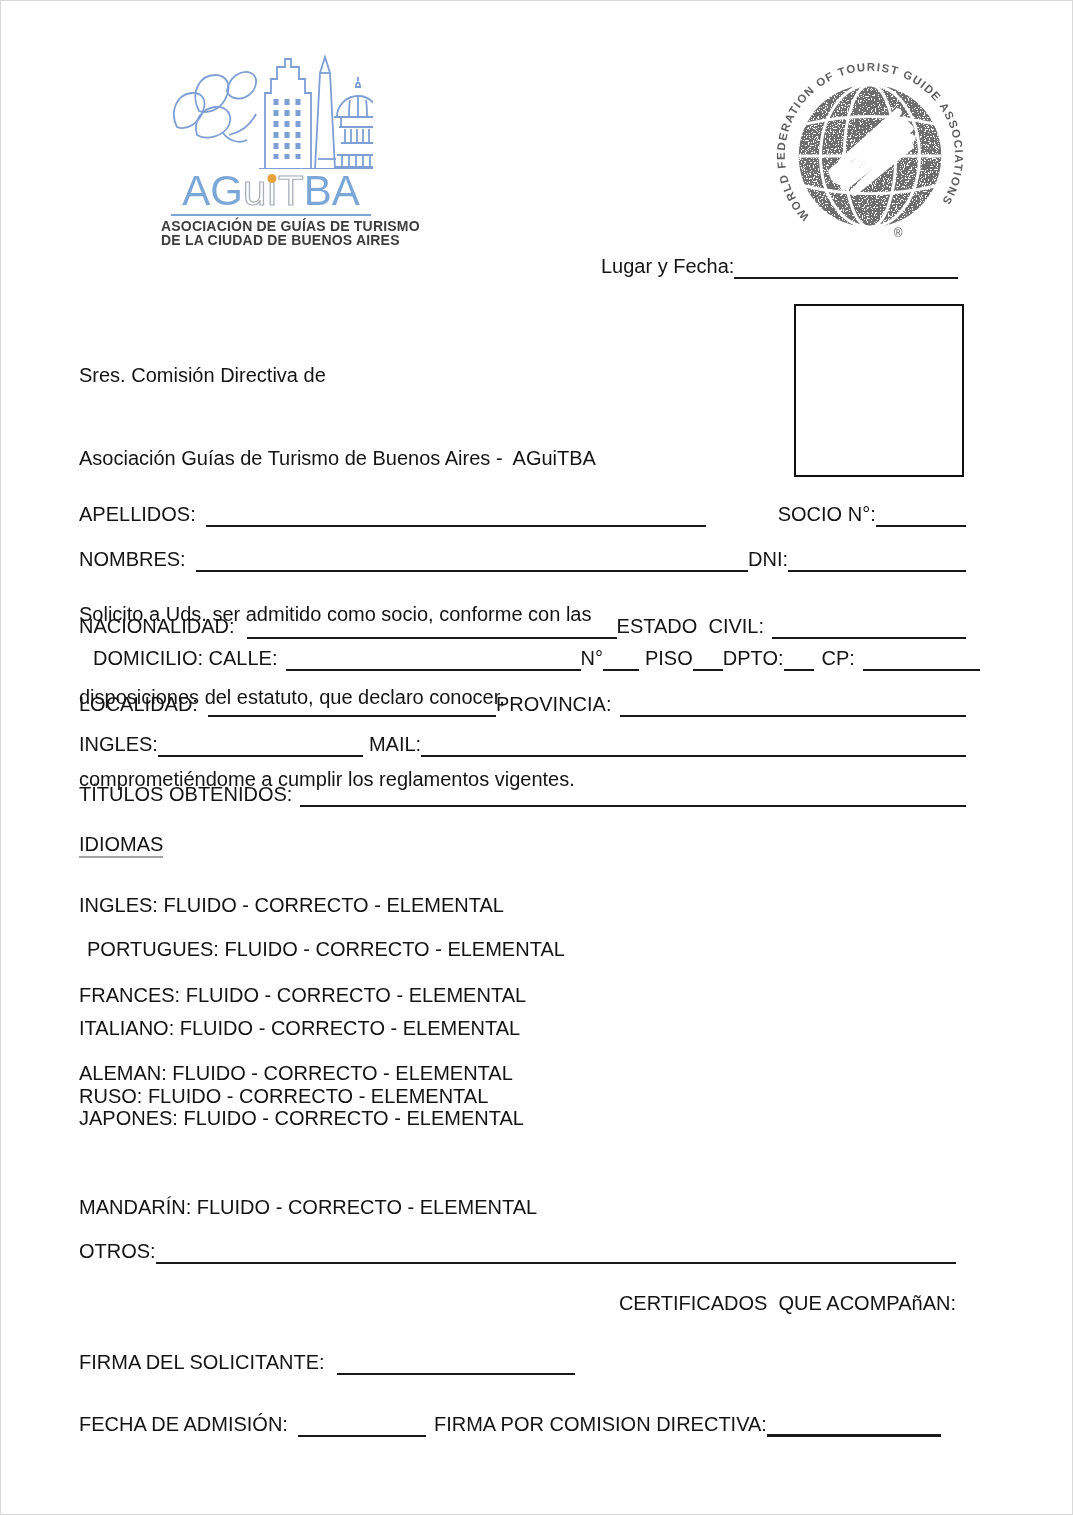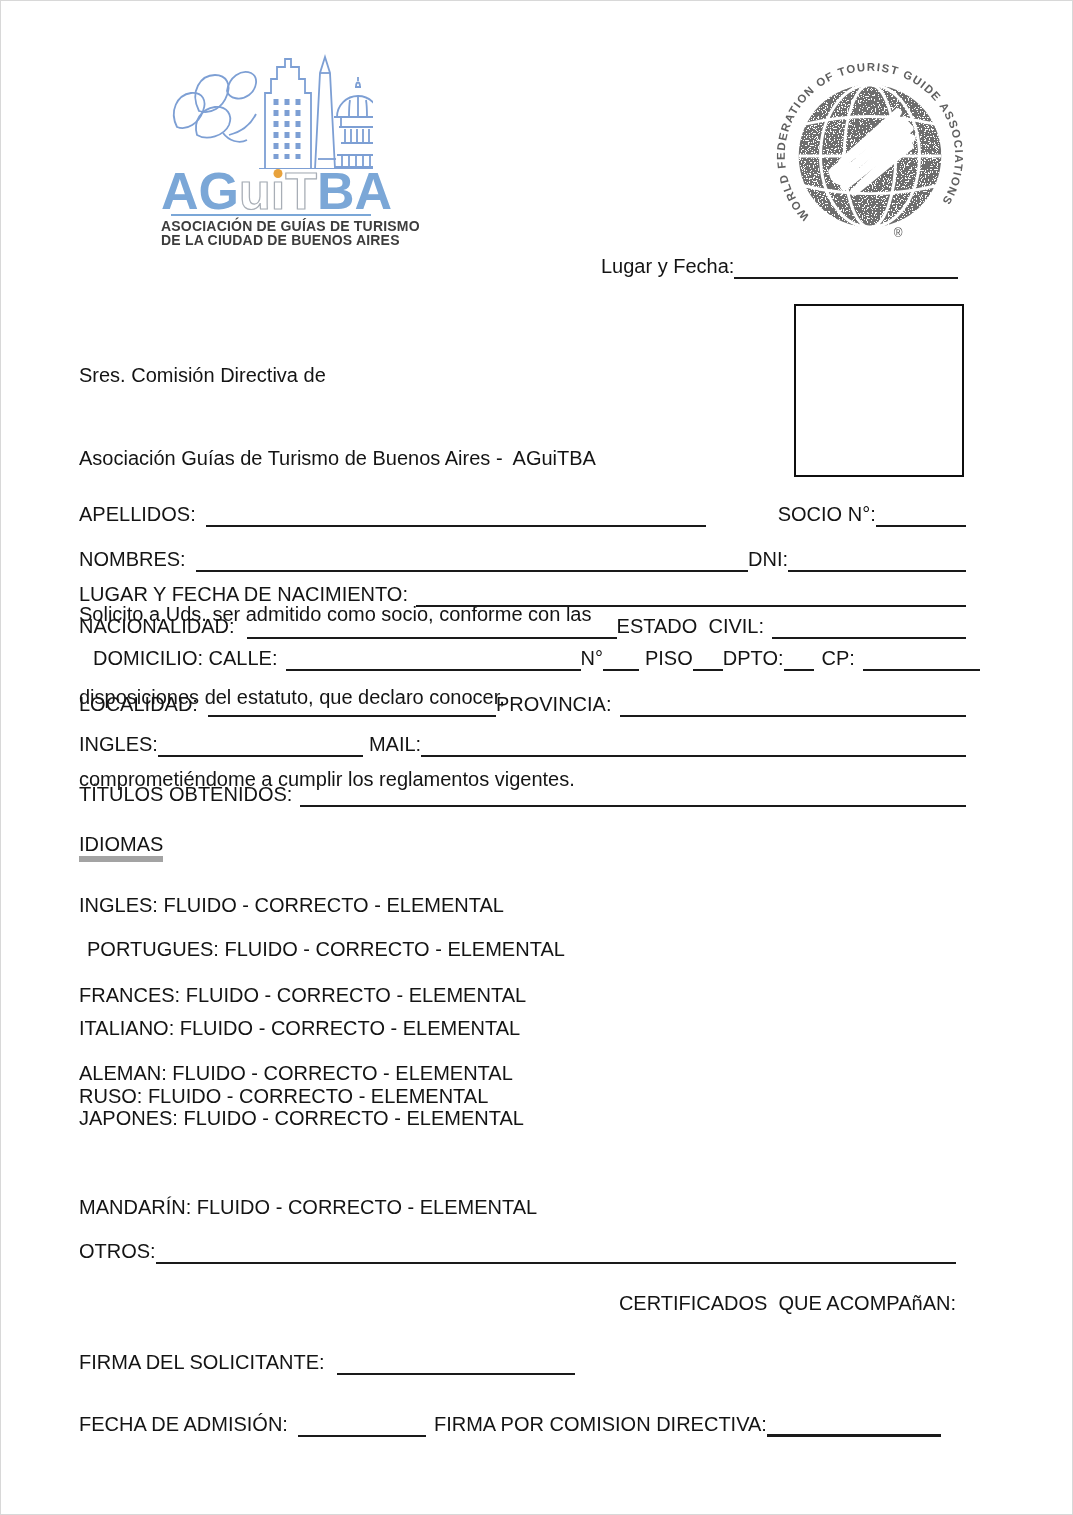--- a/index.html
+++ b/index.html
@@ -4,21 +4,21 @@
 <style>
   html,body{margin:0;padding:0;background:#ffffff;}
   .page{
     position:relative; width:1073px; height:1515px; background:#fff;
     border:1px solid #d8d8d8; box-sizing:border-box;
     font-family:"Liberation Sans", sans-serif; color:#141414; overflow:hidden;
   }
   
   .logo{position:absolute; left:160px; top:30px; width:220px; text-align:center;}
   .logo svg{display:block; margin:0 auto;}
-  .brand{font-weight:bold; font-size:52px; line-height:44px; letter-spacing:0px; white-space:pre;}
+  .brand{font-weight:normal; font-size:42px; line-height:44px; letter-spacing:0px; white-space:pre;}
   .brand .solid{color:#7ba7d7;}
   .brand .outline{color:#ffffff; -webkit-text-stroke:1.2px #a8aeb6; text-shadow:0 0 1px #a8aeb6;}
   .brand .ichar{position:relative; color:#ffffff; -webkit-text-stroke:1.2px #a8aeb6; text-shadow:0 0 1px #a8aeb6;}
   .brand .idot{position:absolute; left:50%; transform:translateX(-50%); top:7px; width:9px; height:9px;
     border-radius:50%; background:#e8a23c; -webkit-text-stroke:0;}
   .logo-rule{height:2px; background:#7ba7d7; margin:1px 10px 3px 10px;}
   .logo-sub{font-size:14px; font-weight:bold; color:#3d3d3d; line-height:14px; letter-spacing:0.2px; white-space:pre;}
   
   .seal{position:absolute; left:770px; top:55px; width:198px; height:200px;}
   
@@ -31,21 +31,21 @@
   .row{position:absolute; left:78px; width:887px; display:flex; align-items:flex-end;
        height:27px; font-size:20px;}
   .lbl{white-space:pre; line-height:26px; flex:0 0 auto;}
   .ln{border-bottom:2px solid #1a1a1a; height:26px; box-sizing:border-box; flex:0 0 auto;}
   .grow{flex:1 1 auto;}
   .g6{margin-left:6px;} .g8{margin-left:8px;} .g10{margin-left:10px;} .g12{margin-left:12px;}
   .sp72{width:72px; flex:0 0 auto;}
   .thick{border-bottom-width:3px;}
   
   .section-title{position:absolute; left:78px; font-size:20px; font-weight:normal;}
-  .section-title span{border-bottom:6px solid #a3a3a3; padding-bottom:1px;}
+  .section-title span{border-bottom:2px solid #a3a3a3; padding-bottom:1px;}
   .lang{position:absolute; left:78px; font-size:20px; white-space:pre;}
 </style>
 </head>
 <body>
 
 <div class="page">
 
   <div class="logo">
     <svg width="204" height="138" viewBox="0 0 204 138" fill="none" stroke="#7d9fd4" stroke-width="1.8">
 
@@ -161,24 +161,20 @@
     <div class="ln grow"></div>
   </div>
 
   <div class="row" style="top:544px;">
     <span class="lbl">NOMBRES:</span>
     <div class="ln grow g10"></div>
     <span class="lbl">DNI:</span>
     <div class="ln" style="width:178px;"></div>
   </div>
 
-  <div class="row" style="top:579px;">
-    <span class="lbl">LUGAR Y FECHA DE NACIMIENTO:</span>
-    <div class="ln grow g8"></div>
-  </div>
 
   <div class="row" style="top:611px;">
     <span class="lbl">NACIONALIDAD:</span>
     <div class="ln g12" style="width:370px;"></div>
     <span class="lbl">ESTADO  CIVIL:</span>
     <div class="ln grow g8"></div>
   </div>
 
   <div class="row" style="top:643px;margin-left:14px;">
     <span class="lbl">DOMICILIO: CALLE:</span>

